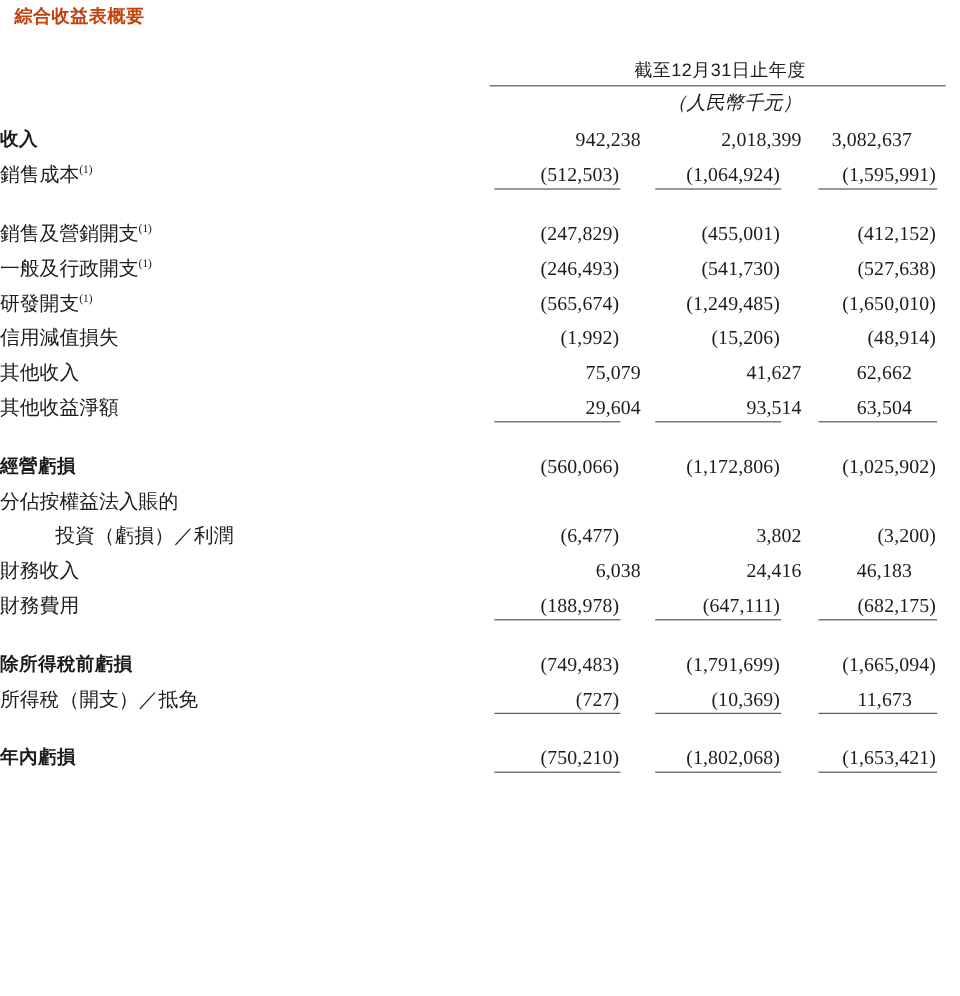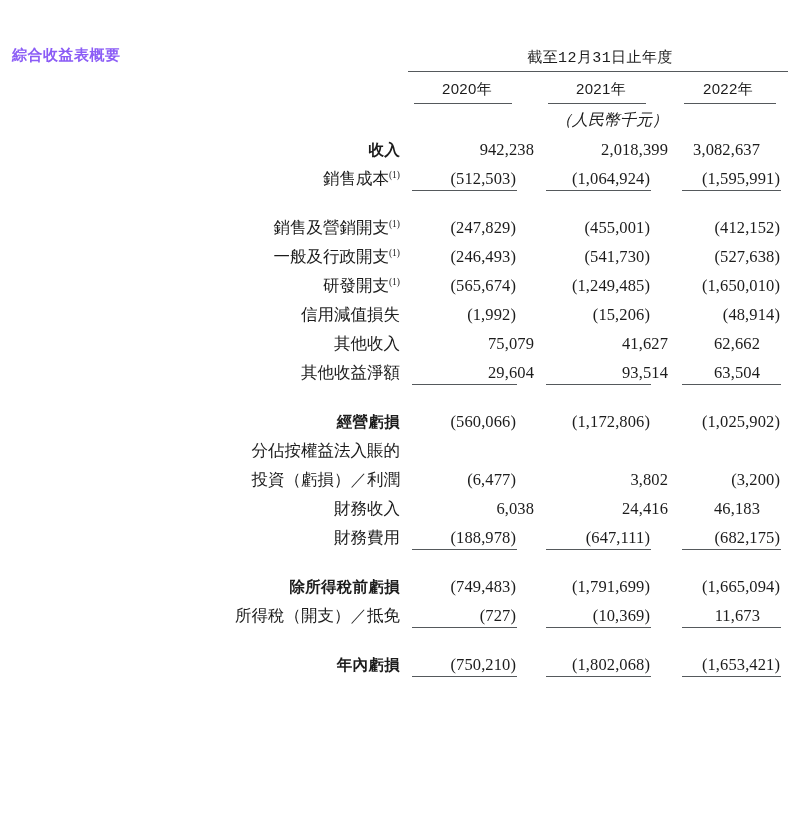--- a/index.html
+++ b/index.html
@@ -27,23 +27,22 @@
 
   
   .doc-title {
     position: absolute;
     left: 12px;
     top: 4px;
     font-family: "Liberation Sans", "DejaVu Sans", sans-serif;
     font-weight: bold;
     font-size: 15px;
     letter-spacing: 0.5px;
-    color: #8b5cf6;
+    color: #c2410c;
     white-space: nowrap;
-    margin-top: 42px;
   }
 
   
   table.fin {
     position: absolute;
     left: 0;
     top: 46px;
     width: 800px;
     border-collapse: collapse;
     table-layout: fixed;
@@ -62,21 +61,20 @@
     font-weight: normal;
   }
 
   
   .lbl {
     padding-left: 12px;
     white-space: nowrap;
     line-height: 29px;
     height: 29px;
     font-size: 16.5px;
-    text-align: right;
   }
   .lbl.bold {
     font-family: "Liberation Sans", "DejaVu Sans", sans-serif;
     font-weight: bold;
     font-size: 15.5px;
     letter-spacing: 0.3px;
   }
   .lbl.indent {
     padding-left: 46px;
   }
@@ -118,21 +116,21 @@
     left: 14px;
     right: 19px;
   }
 
   
   tr.gap td { height: 20px; line-height: 20px; }
 
   
   .hdr-span {
     text-align: center;
-    font-family: Liberation Mono, monospace;
+    font-family: Liberation Sans, sans-serif;
     font-weight: bold;
     font-size: 15px;
     letter-spacing: 0.4px;
     line-height: 26px;
     height: 26px;
     position: relative;
   }
   .hdr-span::after {
     content: "";
     position: absolute;
@@ -189,26 +187,20 @@
       <col class="c-y3">
     </colgroup>
 
     <thead>
       <tr>
         <th></th>
         <th class="hdr-span" colspan="3">截至12月31日止年度</th>
       </tr>
       <tr>
         <th></th>
-        <th class="hdr-year">2020年</th>
-        <th class="hdr-year">2021年</th>
-        <th class="hdr-year last">2022年</th>
-      </tr>
-      <tr>
-        <th></th>
         <th></th>
         <th class="hdr-unit">（人民幣千元）</th>
         <th></th>
       </tr>
     </thead>
 
     <tbody id="fin-body">
         <tr>
           <td class="lbl bold"><span>收入</span></td>
           <td class="num">942,238</td>

